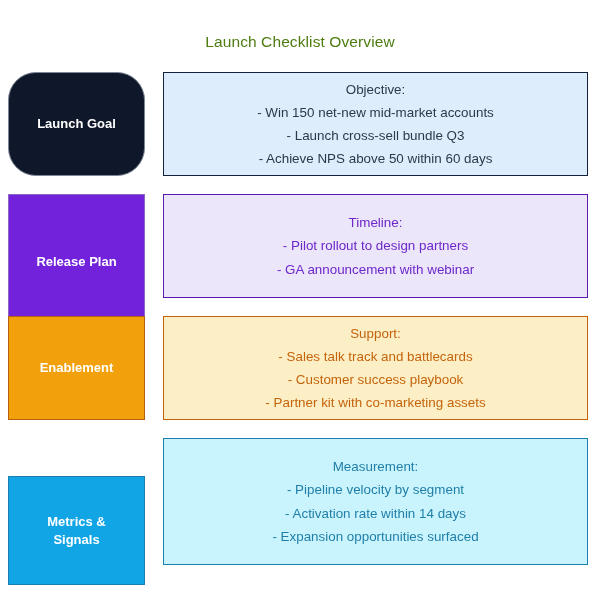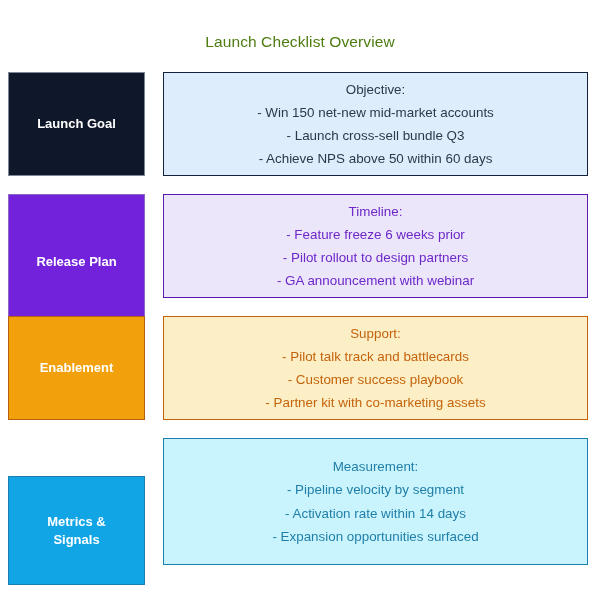--- a/index.html
+++ b/index.html
@@ -71,44 +71,43 @@
   .detail-line.head {
     
   }
 </style>
 </head>
 <body style="background: rgb(255, 255, 255);">
 
 <div id="board">
   <div id="chart-title" style="color: #4d7c0f;">Launch Checklist Overview</div>
   <div id="rows-layer">
-      <div class="cat-box" style="top: 72px; height: 104px; background: rgb(15, 23, 42); border-color: rgb(126, 135, 150); color: rgb(255, 255, 255);">
+      <div class="cat-box" style="top: 72px; height: 104px; background: rgb(15, 23, 42); border-color: rgb(126, 135, 150); color: rgb(255, 255, 255); border-radius: 28px;">
         <span style="white-space: pre-line;">Launch Goal</span>
       </div>
       <div class="detail-panel" style="top: 72px; height: 104px; background: rgb(222, 237, 251); border-color: rgb(22, 33, 62); color: rgb(43, 58, 74);">
         <div class="detail-line head">Objective:</div>
         <div class="detail-line">- Win 150 net-new mid-market accounts</div>
         <div class="detail-line">- Launch cross-sell bundle Q3</div>
         <div class="detail-line">- Achieve NPS above 50 within 60 days</div>
       </div>
       <div class="cat-box" style="top: 194px; height: 135px; background: rgb(115, 34, 220); border-color: rgb(140, 103, 196); color: rgb(255, 255, 255);">
         <span style="white-space: pre-line;">Release Plan</span>
       </div>
       <div class="detail-panel" style="top: 194px; height: 104px; background: rgb(236, 230, 251); border-color: rgb(91, 27, 176); color: rgb(109, 40, 201);">
         <div class="detail-line head">Timeline:</div>
-        <div class="detail-line">- Feature freeze 6 weeks prior</div>
         <div class="detail-line">- Pilot rollout to design partners</div>
         <div class="detail-line">- GA announcement with webinar</div>
       </div>
       <div class="cat-box" style="top: 316px; height: 104px; background: rgb(242, 161, 13); border-color: rgb(180, 96, 14); color: rgb(255, 255, 255);">
         <span style="white-space: pre-line;">Enablement</span>
       </div>
       <div class="detail-panel" style="top: 316px; height: 104px; background: rgb(252, 239, 198); border-color: rgb(196, 99, 12); color: rgb(196, 99, 12);">
         <div class="detail-line head">Support:</div>
-        <div class="detail-line">- Pilot talk track and battlecards</div>
+        <div class="detail-line">- Sales talk track and battlecards</div>
         <div class="detail-line">- Customer success playbook</div>
         <div class="detail-line">- Partner kit with co-marketing assets</div>
       </div>
       <div class="cat-box" style="top: 438px; height: 109px; background: rgb(18, 165, 229); border-color: rgb(26, 127, 174); color: rgb(255, 255, 255); margin-top: 38px;">
         <span style="white-space: pre-line;">Metrics &amp;
 Signals</span>
       </div>
       <div class="detail-panel" style="top: 438px; height: 127px; background: rgb(202, 244, 253); border-color: rgb(26, 127, 174); color: rgb(31, 127, 168); justify-content: center;">
         <div class="detail-line head">Measurement:</div>
         <div class="detail-line">- Pipeline velocity by segment</div>

